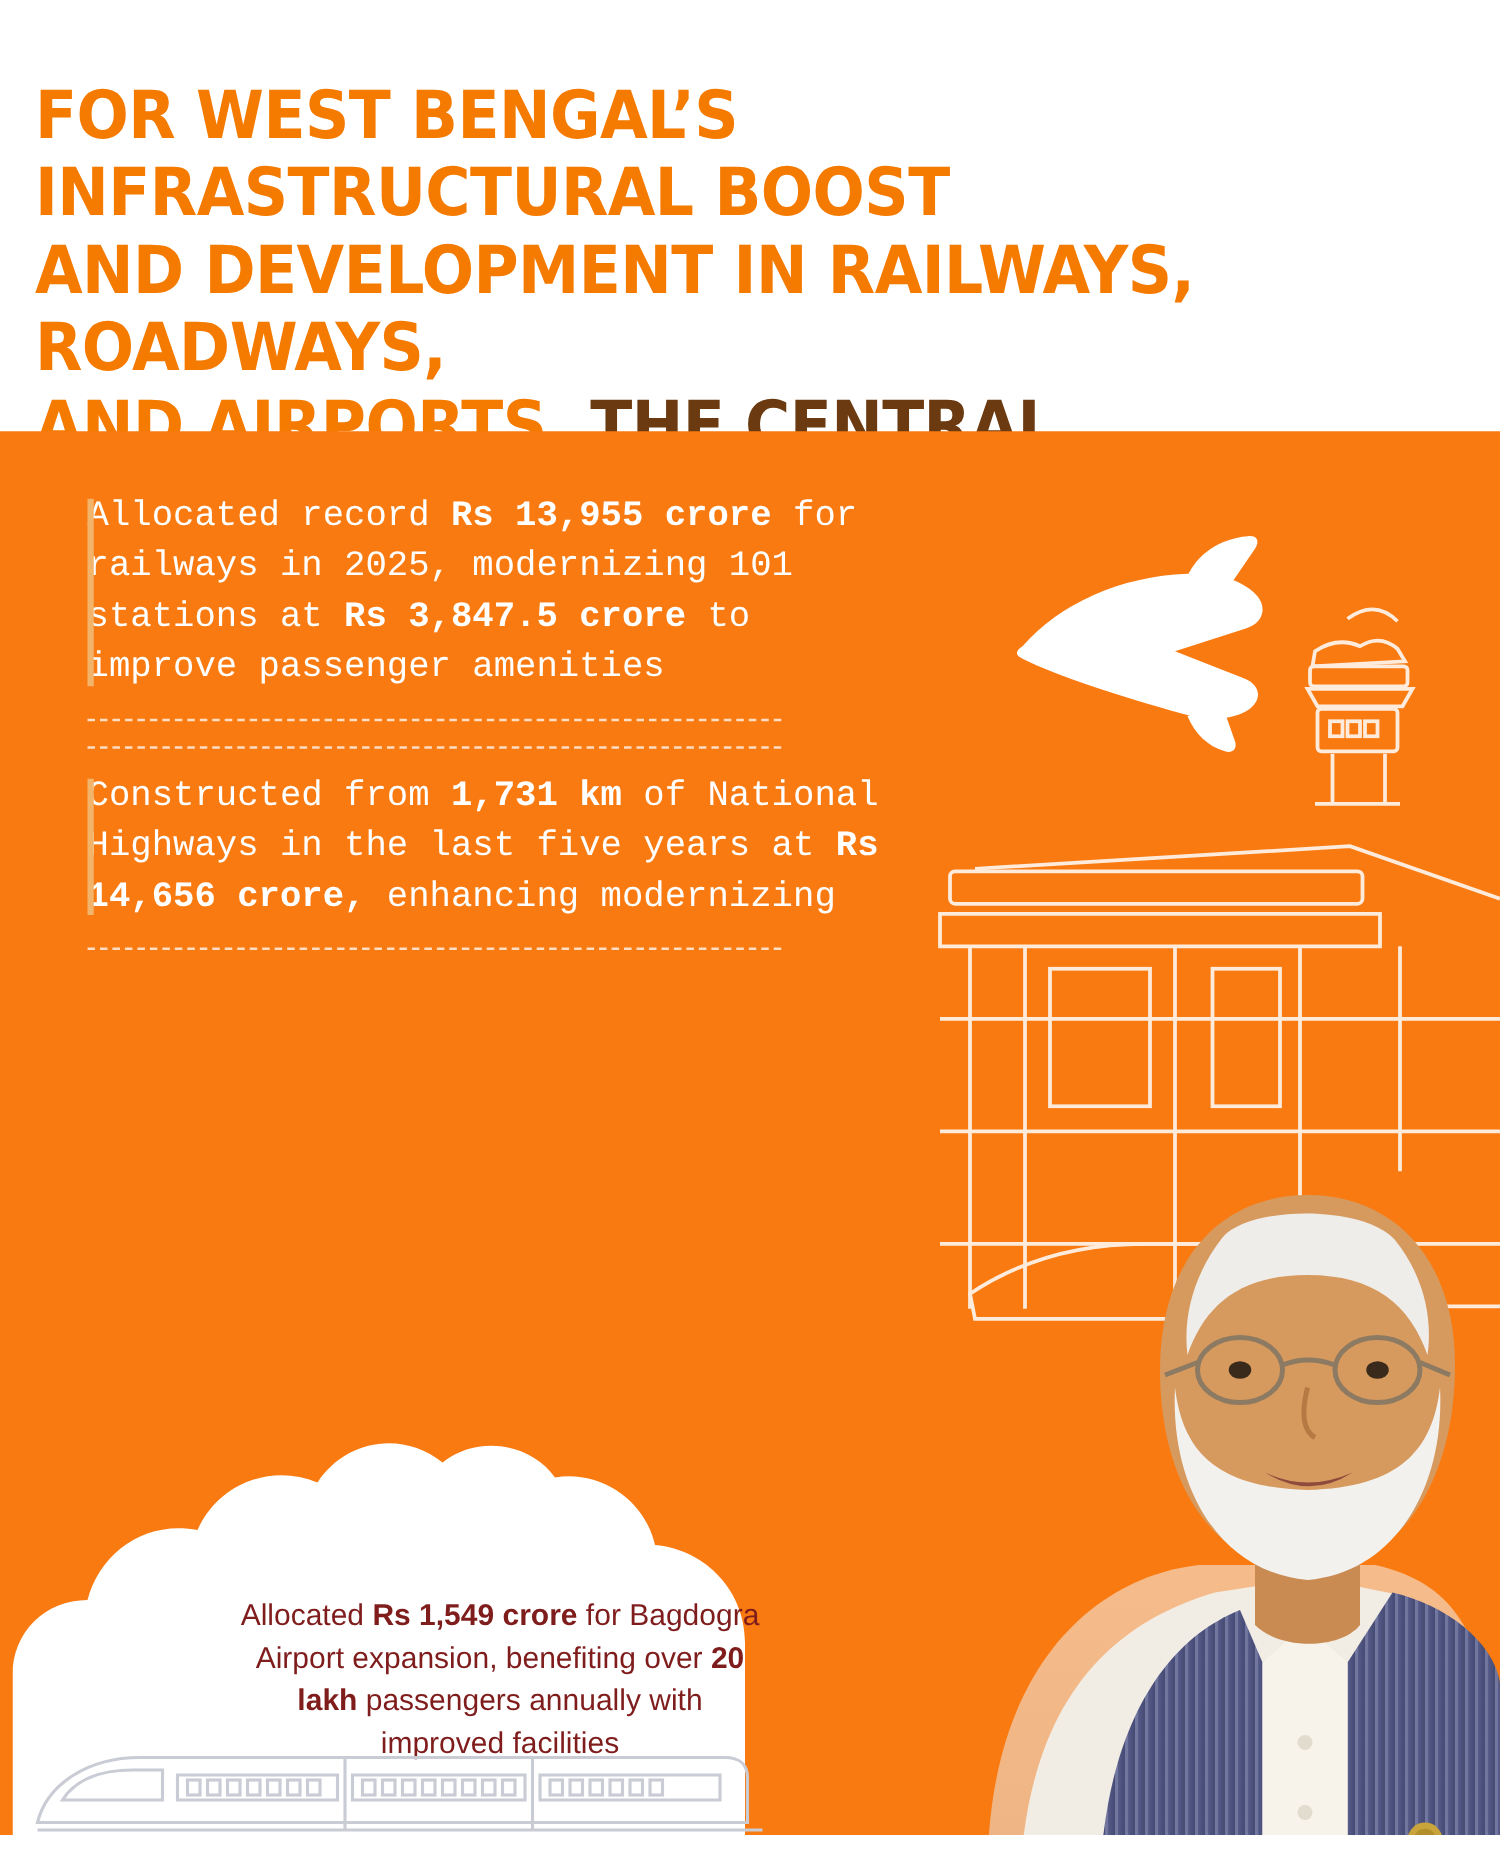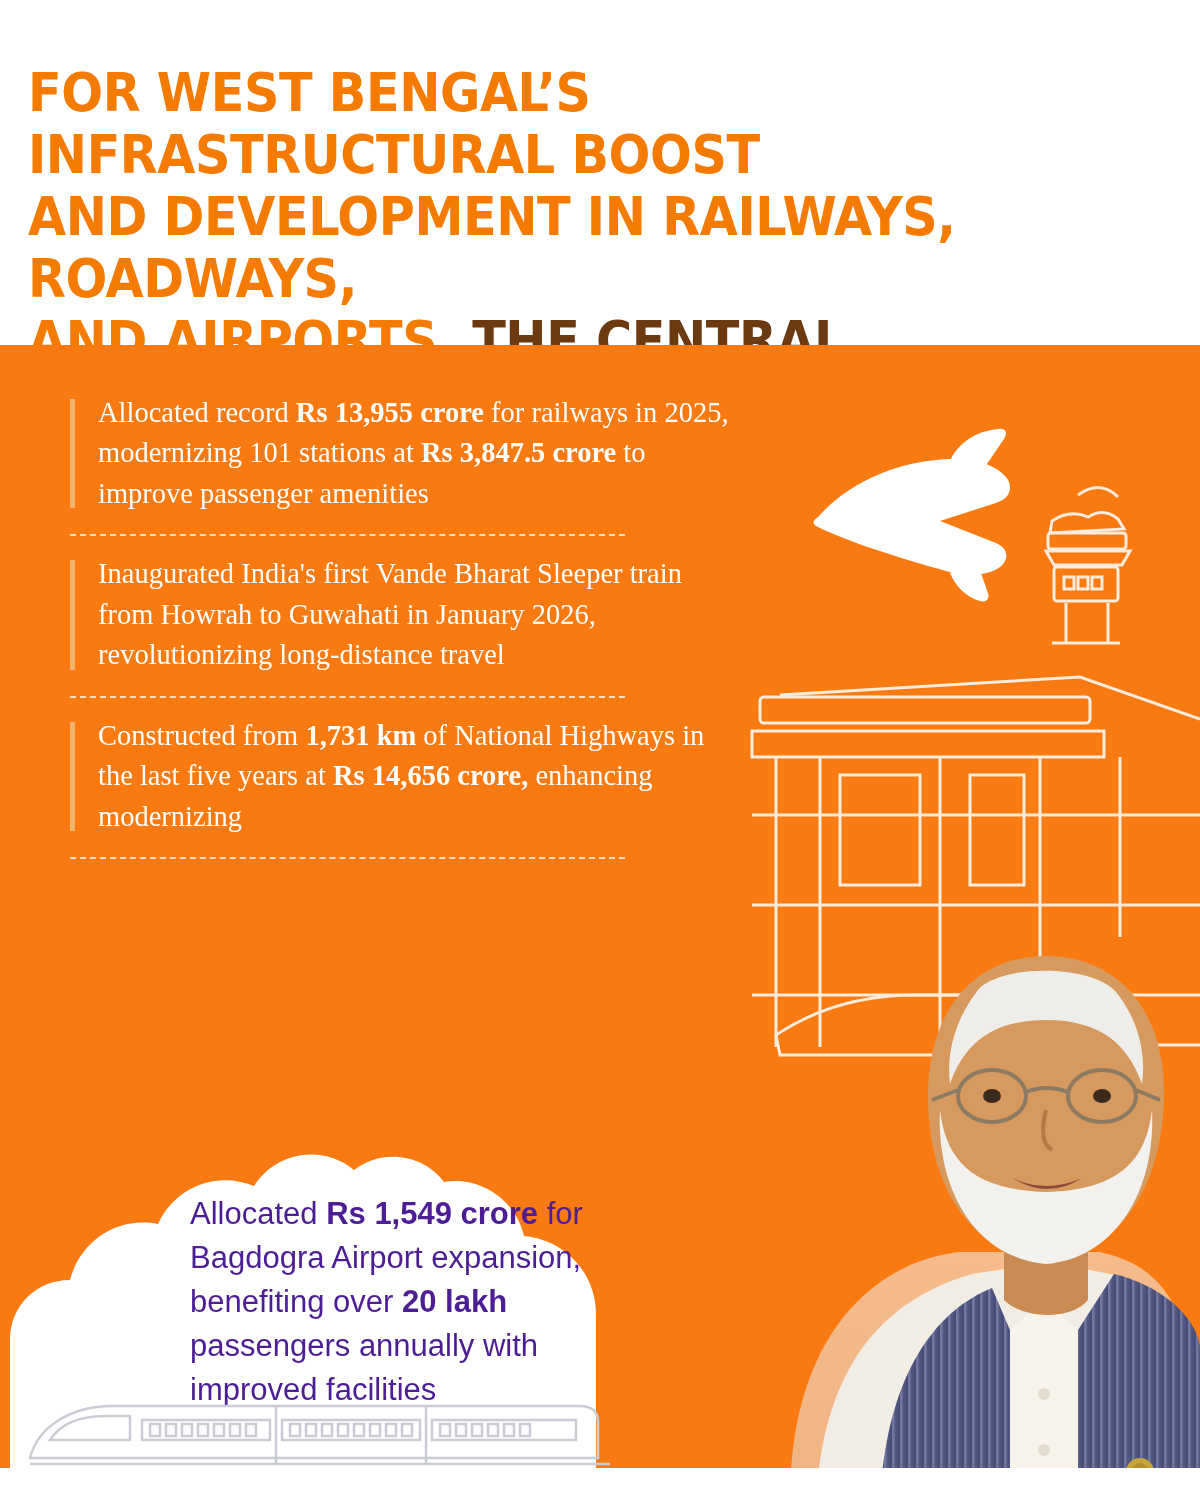--- a/index.html
+++ b/index.html
@@ -85,25 +85,24 @@
 
   
   .bullets {
     position: absolute;
     left: 70px;
     top: 48px;
     width: 660px;
   }
   .bullet {
     position: relative;
-    padding-left: 28px;
     color: #ffffff;
     font-size: 28.5px;
     line-height: 1.42;
-    font-family: Liberation Serif, serif;
+    font-family: Liberation Mono, monospace;
   }
   .bullet::before {
     content: "";
     position: absolute;
     left: 0;
     top: 6px;
     bottom: 6px;
     width: 5px;
     background: #F2B46B;
   }
@@ -123,23 +122,23 @@
     left: 10px;
     bottom: 0;
     width: 700px;
     height: 400px;
   }
   .cloud-text {
     position: absolute;
     left: 190px;
     bottom: 88px;
     width: 420px;
-    text-align: left;
-    color: #4c1d95;
-    font-size: 31px;
+    text-align: center;
+    color: #7f1d1d;
+    font-size: 24px;
     line-height: 1.42;
   }
   .cloud-text b { font-weight: 700; }
 
   
   .portrait {
     position: absolute;
     right: 0;
     bottom: 0;
     width: 620px;
@@ -200,23 +199,20 @@
     </svg>
 
     <div class="bullets">
 
       <div class="bullet">
         <span>Allocated record </span><b>Rs 13,955 crore</b><span> for railways in 2025, modernizing 101 stations at </span><b>Rs 3,847.5 crore</b><span> to improve passenger amenities</span>
       </div>
 
       <div class="divider"></div>
 
-      <div class="bullet">
-        <span>Inaugurated India's first Vande Bharat Sleeper train from Howrah to Guwahati in January 2026, revolutionizing long-distance travel</span>
-      </div>
 
       <div class="divider"></div>
 
       <div class="bullet">
         <span>Constructed from </span><b>1,731 km</b><span> of National Highways in the last five years at </span><b>Rs 14,656 crore,</b><span> enhancing modernizing</span>
       </div>
 
       <div class="divider"></div>
 
 

